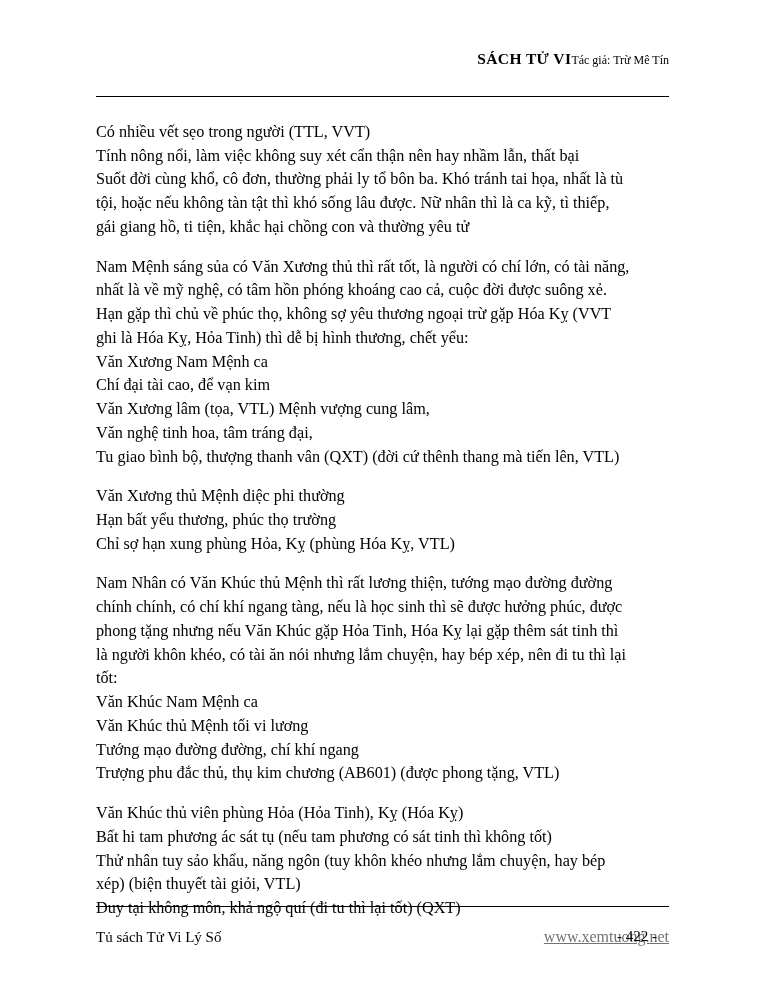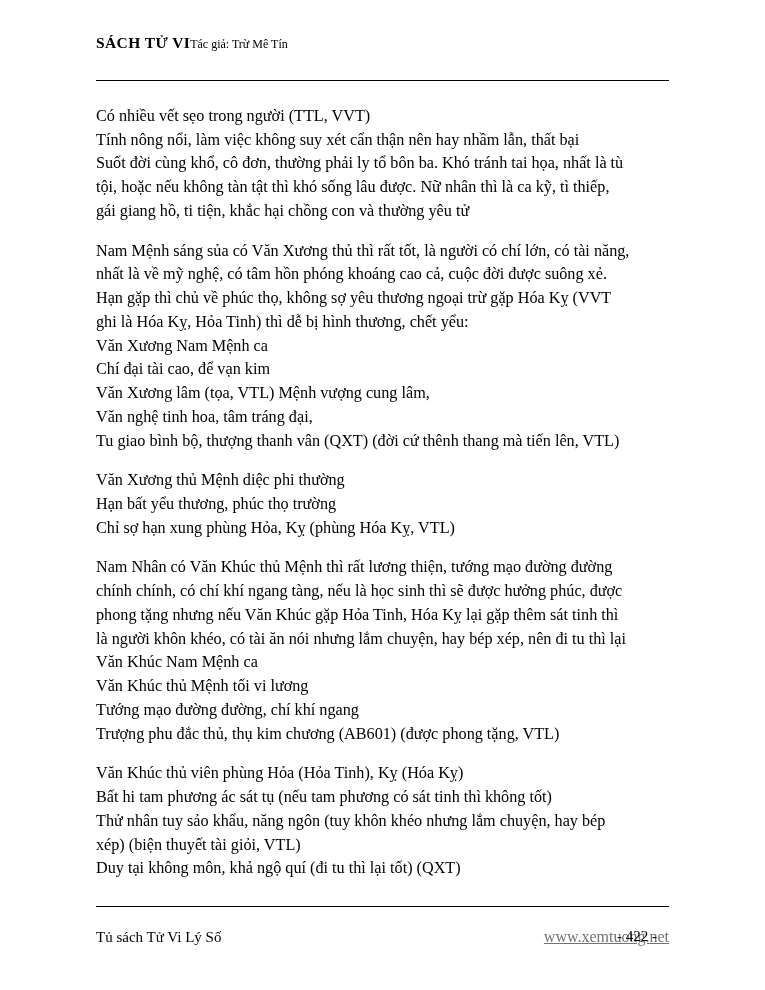--- a/index.html
+++ b/index.html
@@ -18,24 +18,24 @@
     position: relative;
     width: 765px;
     height: 990px;
     box-sizing: border-box;
     padding: 0 96px;
   }
   
   .header {
     position: relative;
     height: 42px;
-    padding-top: 34px;
+    padding-top: 50px;
     display: flex;
     align-items: baseline;
-    justify-content: flex-start;
+    justify-content: flex-end;
     font-size: 15.5px;
   }
   .header-left {
     font-weight: bold;
     letter-spacing: 0.4px;
   }
   .header-right {
     font-size: 12px;
   }
   .rule {
@@ -128,20 +128,21 @@
         <div class="line">Văn Xương thủ Mệnh diệc phi thường</div>
         <div class="line">Hạn bất yểu thương, phúc thọ trường</div>
         <div class="line">Chỉ sợ hạn xung phùng Hỏa, Kỵ (phùng Hóa Kỵ, VTL)</div>
       </div>
       <div class="gap"></div>
       <div class="para">
         <div class="line">Nam Nhân có Văn Khúc thủ Mệnh thì rất lương thiện, tướng mạo đường đường</div>
         <div class="line">chính chính, có chí khí ngang tàng, nếu là học sinh thì sẽ được hưởng phúc, được</div>
         <div class="line">phong tặng nhưng nếu Văn Khúc gặp Hỏa Tinh, Hóa Kỵ lại gặp thêm sát tinh thì</div>
         <div class="line">là người khôn khéo, có tài ăn nói nhưng lắm chuyện, hay bép xép, nên đi tu thì lại</div>
+        <div class="line">tốt:</div>
         <div class="line">Văn Khúc Nam Mệnh ca</div>
         <div class="line">Văn Khúc thủ Mệnh tối vi lương</div>
         <div class="line">Tướng mạo đường đường, chí khí ngang</div>
         <div class="line">Trượng phu đắc thủ, thụ kim chương (AB601) (được phong tặng, VTL)</div>
       </div>
       <div class="gap"></div>
       <div class="para">
         <div class="line">Văn Khúc thủ viên phùng Hỏa (Hỏa Tinh), Kỵ (Hóa Kỵ)</div>
         <div class="line">Bất hi tam phương ác sát tụ (nếu tam phương có sát tinh thì không tốt)</div>
         <div class="line">Thử nhân tuy sảo khẩu, năng ngôn (tuy khôn khéo nhưng lắm chuyện, hay bép</div>

